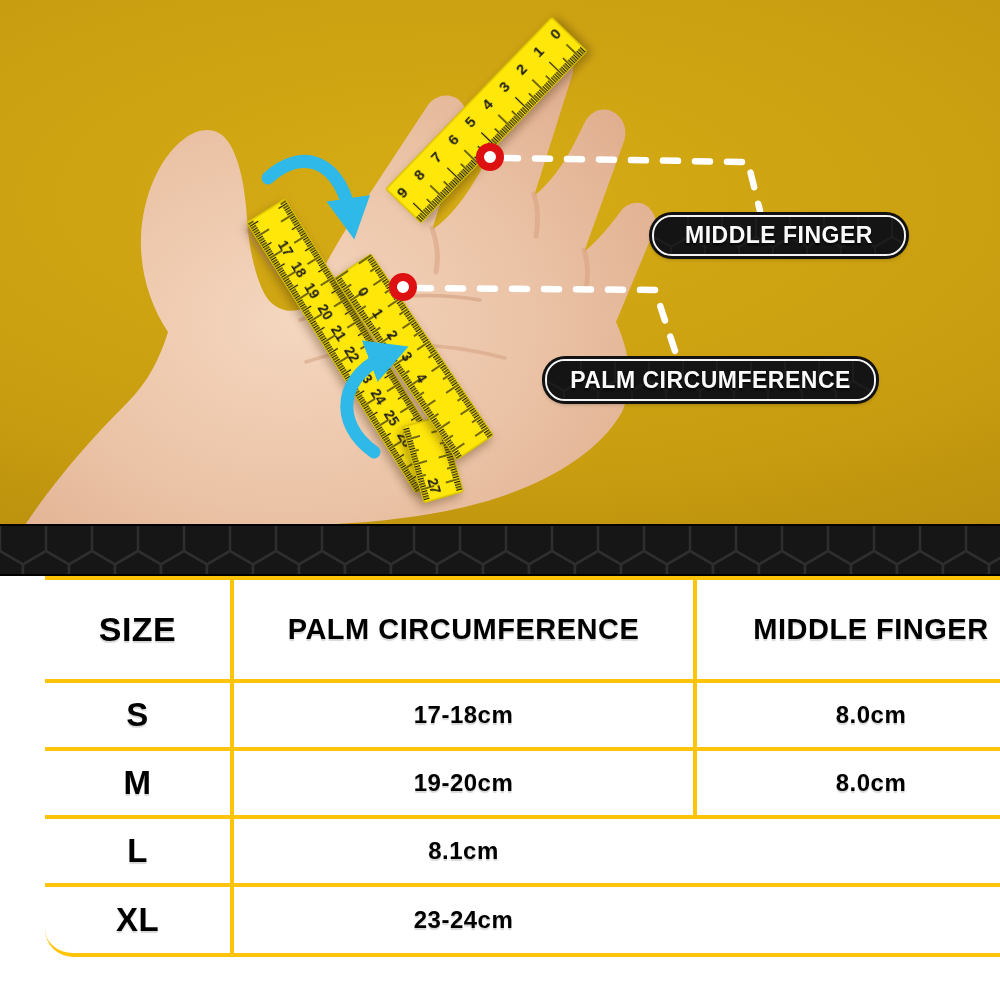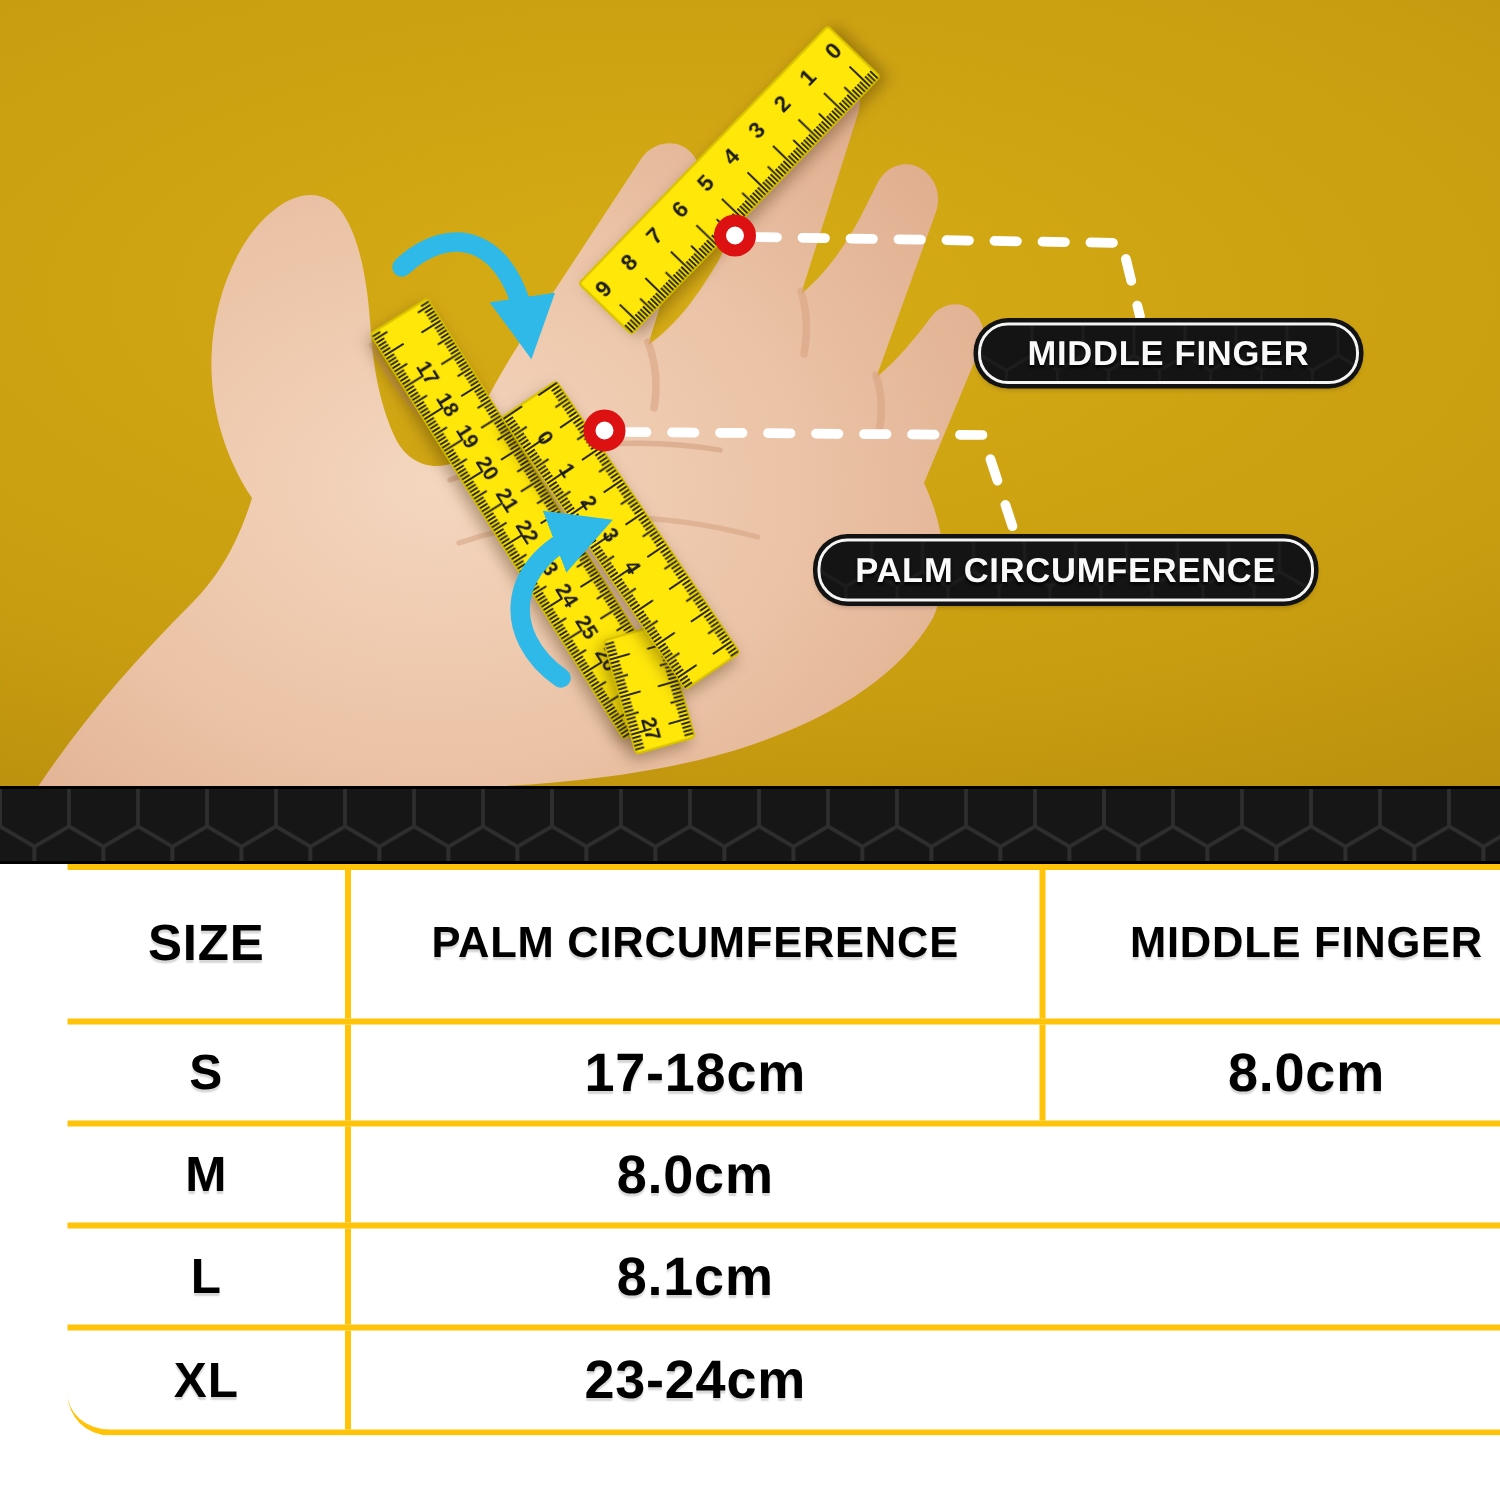--- a/index.html
+++ b/index.html
@@ -45,21 +45,21 @@
   .t-row.t-body:last-child{height:66px;border-radius:28px;}
   .cell{
     display:flex;align-items:center;justify-content:center;
     color:#000;font-weight:bold;letter-spacing:.5px;
     text-shadow:0 2px 1px rgba(0,0,0,.16);
   }
   .cell.c1,.cell.c2{border-left:4px solid #FFC40A;}
   .t-head .cell.c0{font-size:34px;}
   .t-head .cell.c1,.t-head .cell.c2{font-size:29px;}
   .t-body .cell.c0{font-size:33px;}
-  .t-body .cell.c1,.t-body .cell.c2{font-size:36px;}
+  .t-body .cell.c1,.t-body .cell.c2{font-size:24px;}
 </style>
 </head>
 <body>
 
 <div class="top-section">
 
   <svg class="hand-svg" width="1000" height="524">
     <defs>
       <radialGradient id="skin" cx="0.42" cy="0.58" r="0.85">
         <stop offset="0%" stop-color="#F4D6BF"></stop>
@@ -801,20 +801,21 @@
         <div class="cell c1">PALM CIRCUMFERENCE</div>
         <div class="cell c2">MIDDLE FINGER</div>
       </div>
       <div class="t-row t-body">
         <div class="cell c0">S</div>
         <div class="cell c1">17-18cm</div>
         <div class="cell c2">8.0cm</div>
       </div>
       <div class="t-row t-body">
         <div class="cell c0">M</div>
+        <div class="cell c1">19-20cm</div>
         <div class="cell c2">8.0cm</div>
       </div>
       <div class="t-row t-body">
         <div class="cell c0">L</div>
         <div class="cell c2">8.1cm</div>
       </div>
       <div class="t-row t-body">
         <div class="cell c0">XL</div>
         <div class="cell c1">23-24cm</div>
       </div>

